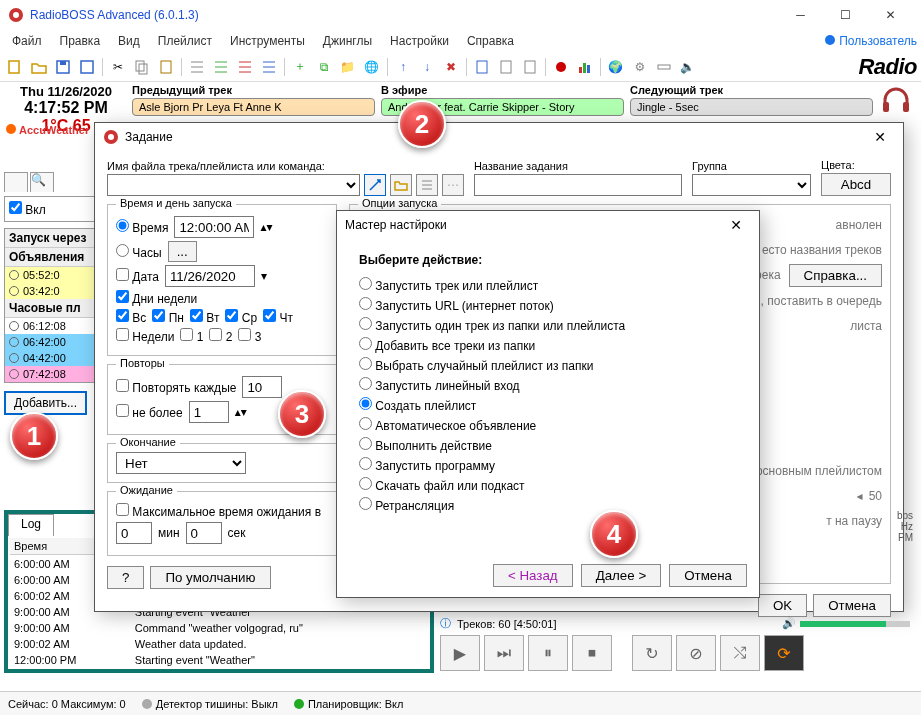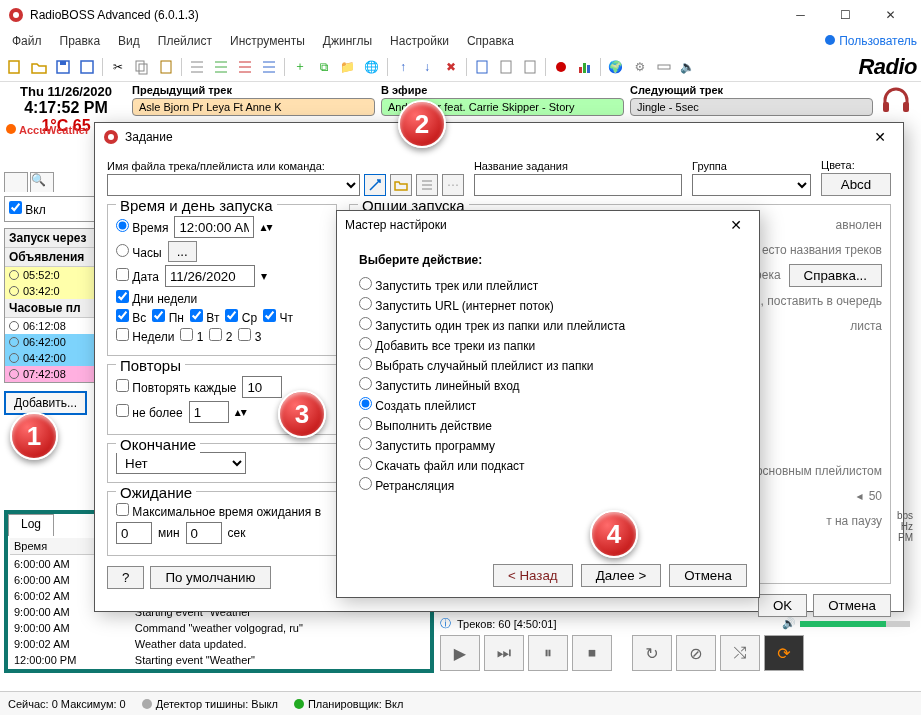--- a/index.html
+++ b/index.html
@@ -1,20 +1,20 @@
 <!DOCTYPE html>
 <html><head>
 <meta charset="utf-8">
 <style>
 * { box-sizing: border-box; margin: 0; padding: 0; font-family: "Segoe UI", Tahoma, sans-serif; }
 body { background: #fff; width: 921px; height: 715px; overflow: hidden; position: relative; font-size: 12px; }
 
 .titlebar { height: 30px; display: flex; align-items: center; padding: 0 8px; background: #fff; }
 .titlebar .app-icon { width: 16px; height: 16px; margin-right: 6px; }
-.titlebar .title { flex: 1; font-size: 12px; color: #000000; }
+.titlebar .title { flex: 1; font-size: 12px; color: #1d4ed8; }
 .win-btn { width: 45px; height: 30px; display: flex; align-items: center; justify-content: center; color: #333; }
 
 .menubar { height: 22px; display: flex; align-items: center; padding: 0 4px; gap: 2px; color: #333; }
 .menubar .mitem { padding: 2px 8px; }
 .menubar .spacer { flex: 1; }
 .menubar .user { color: #1a73e8; }
 .user-ico { width: 10px; height: 10px; border-radius: 50%; background: #1a73e8; display: inline-block; margin-right: 4px; }
 
 .toolbar { height: 30px; display: flex; align-items: center; padding: 0 4px; gap: 2px; border-bottom: 1px solid #ddd; }
 .tbtn { width: 22px; height: 22px; display: flex; align-items: center; justify-content: center; border-radius: 2px; }
@@ -56,21 +56,21 @@
 .logtbl td { padding: 1px 4px; }
 
 
 .dialog { position: absolute; background: #fff; border: 1px solid #555; box-shadow: 4px 4px 18px rgba(0,0,0,0.25); }
 .dlg-title { height: 28px; display: flex; align-items: center; padding: 0 8px; font-size: 12px; }
 .dlg-title .x { margin-left: auto; width: 30px; text-align: center; font-size: 14px; }
 .dlg-body { padding: 8px 12px; font-size: 12px; }
 .field-lbl { font-size: 11px; margin-bottom: 2px; }
 .txt, select.txt { border: 1px solid #777; height: 22px; padding: 0 4px; background: #fff; }
 .group { border: 1px solid #bbb; padding: 8px; margin-top: 8px; position: relative; }
-.group > .gtitle, .group-title { position: absolute; top: -8px; left: 8px; background: #fff; padding: 0 4px; font-size: 15px; }
+.group > .gtitle, .group-title { position: absolute; top: -8px; left: 8px; background: #fff; padding: 0 4px; font-size: 11px; }
 .row { display: flex; align-items: center; gap: 6px; margin: 3px 0; }
 .btn { border: 1px solid #888; background: #f3f3f3; padding: 3px 14px; }
 .spin { width: 80px; }
 
 .wizard { position: absolute; background: #fff; border: 1px solid #555; box-shadow: 4px 4px 18px rgba(0,0,0,0.25); }
 .wizard .opts label { display: block; margin: 4px 0; }
 
 .marker { position: absolute; width: 48px; height: 48px; border-radius: 50%; background: radial-gradient(circle at 35% 30%, #ff6b6b, #b30000); box-shadow: 0 3px 6px rgba(0,0,0,0.4), inset 0 2px 4px rgba(255,255,255,0.6); color: #fff; font-weight: bold; font-size: 26px; display: flex; align-items: center; justify-content: center; border: 2px solid #fff; z-index: 999; }
 
 .player { position: absolute; left: 440px; top: 616px; width: 470px; }
@@ -493,28 +493,29 @@
   <div class="dlg-body">
     <div style="font-weight:bold; margin:6px 0 10px 10px">Выберите действие:</div>
     <div class="opts" style="margin-left:10px" id="wiz-opts">
         <label><input type="radio" name="wiz" style=""><span> Запустить трек или плейлист</span></label>
         <label><input type="radio" name="wiz" style=""><span> Запустить URL (интернет поток)</span></label>
         <label><input type="radio" name="wiz" style=""><span> Запустить один трек из папки или плейлиста</span></label>
         <label><input type="radio" name="wiz" style=""><span> Добавить все треки из папки</span></label>
         <label><input type="radio" name="wiz" style=""><span> Выбрать случайный плейлист из папки</span></label>
         <label><input type="radio" name="wiz" style=""><span> Запустить линейный вход</span></label>
         <label><input type="radio" name="wiz" checked="" style=""><span> Создать плейлист</span></label>
+        <label><input type="radio" name="wiz" style=""><span> Автоматическое объявление</span></label>
         <label><input type="radio" name="wiz" style=""><span> Выполнить действие</span></label>
         <label><input type="radio" name="wiz" style=""><span> Запустить программу</span></label>
         <label><input type="radio" name="wiz" style=""><span> Скачать файл или подкаст</span></label>
         <label><input type="radio" name="wiz" style=""><span> Ретрансляция</span></label>
       </div>
   </div>
   <div style="position:absolute; right:12px; bottom:10px; display:flex; gap:8px;">
-    <button class="btn" disabled="" style="color:#7f1d1d">&lt; Назад</button>
+    <button class="btn" disabled="" style="color:#a21caf">&lt; Назад</button>
     <button class="btn">Далее &gt;</button>
     <button class="btn">Отмена</button>
   </div>
 </div>
 
 <div class="player">
   <div class="trackinfo">
     <span style="color:#06c">ⓘ</span>
     <span>Треков: 60 [4:50:01]</span>
     <div class="vol">

